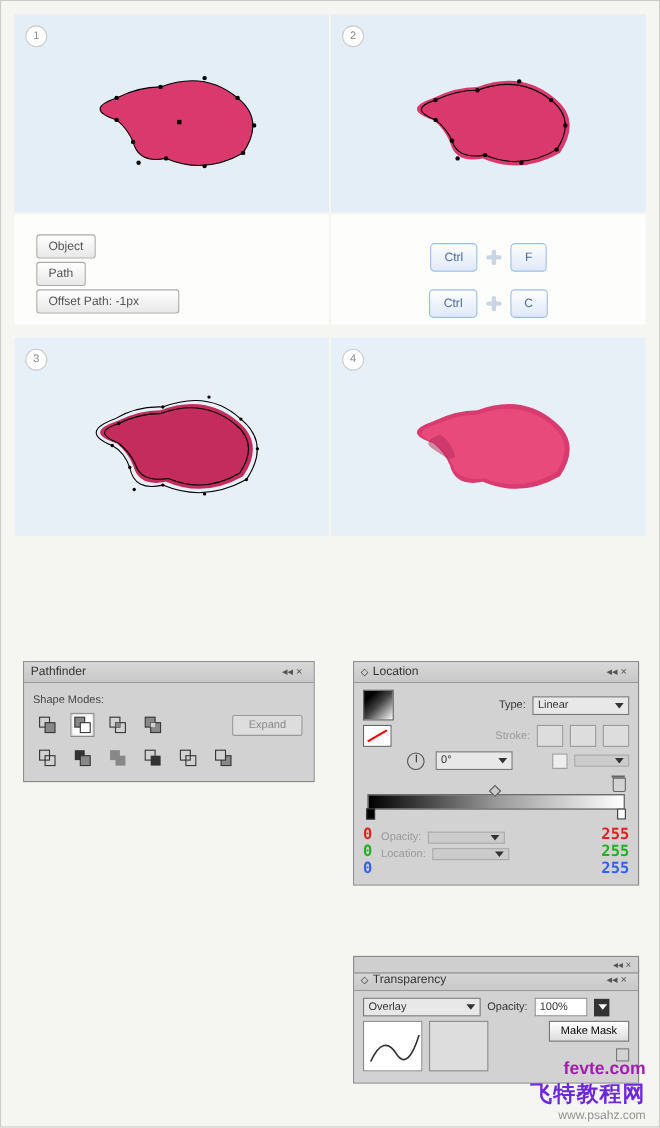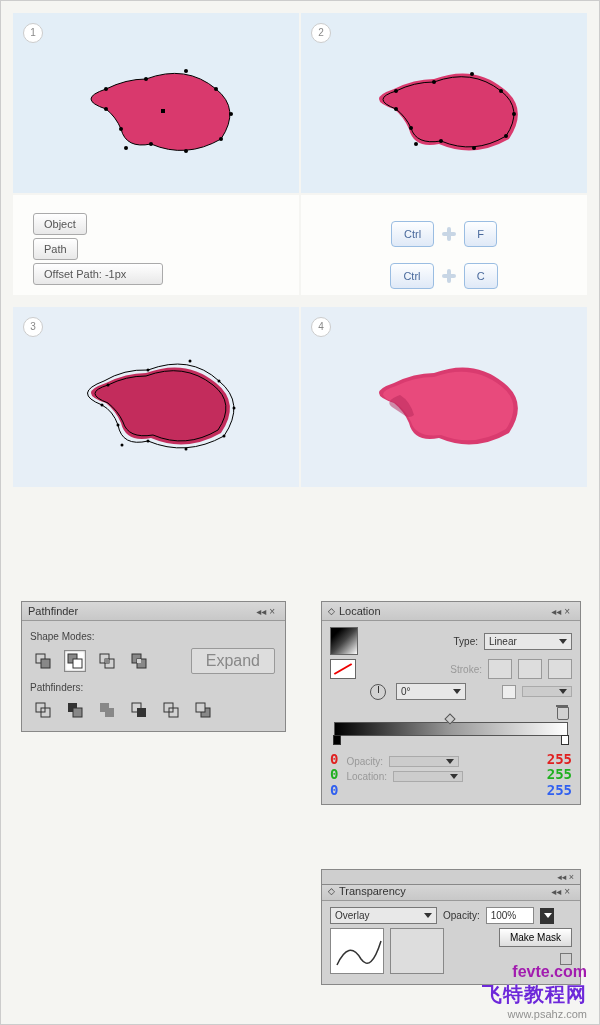--- a/index.html
+++ b/index.html
@@ -125,21 +125,21 @@
     background: #fff;
     border: 1px solid #888;
     box-shadow: inset 0 0 2px #999;
   }
   .shape-icon svg { width: 16px; height: 16px; }
   .expand-btn {
     background: #ddd;
     border: 1px solid #999;
     color: #888;
     padding: 3px 14px;
-    font-size: 16px;
+    font-size: 10px;
     border-radius: 2px;
     margin-left: auto;
   }
   .field {
     background: #fff;
     border: 1px solid #888;
     padding: 2px 4px;
     font-size: 10px;
     color: #333;
     display: inline-block;
@@ -425,21 +425,20 @@
         </span>
       <span class="shape-icon">
           <svg viewBox="0 0 16 16">
             <rect x="1" y="1" width="9" height="9" fill="#888" stroke="#333"></rect>
             <rect x="6" y="6" width="9" height="9" fill="#888" stroke="#333"></rect>
             <rect x="6" y="6" width="4" height="4" fill="#d2d2d2"></rect>
           </svg>
         </span>
       <button class="expand-btn">Expand</button>
     </div>
-    <span class="label">Pathfinders:</span>
     <div class="icon-row">
       <span class="shape-icon">
           <svg viewBox="0 0 16 16">
             <rect x="1" y="1" width="9" height="9" fill="none" stroke="#333"></rect>
             <rect x="6" y="6" width="9" height="9" fill="none" stroke="#333"></rect>
           </svg>
         </span>
       <span class="shape-icon">
           <svg viewBox="0 0 16 16">
             <rect x="1" y="1" width="9" height="9" fill="#333"></rect>

